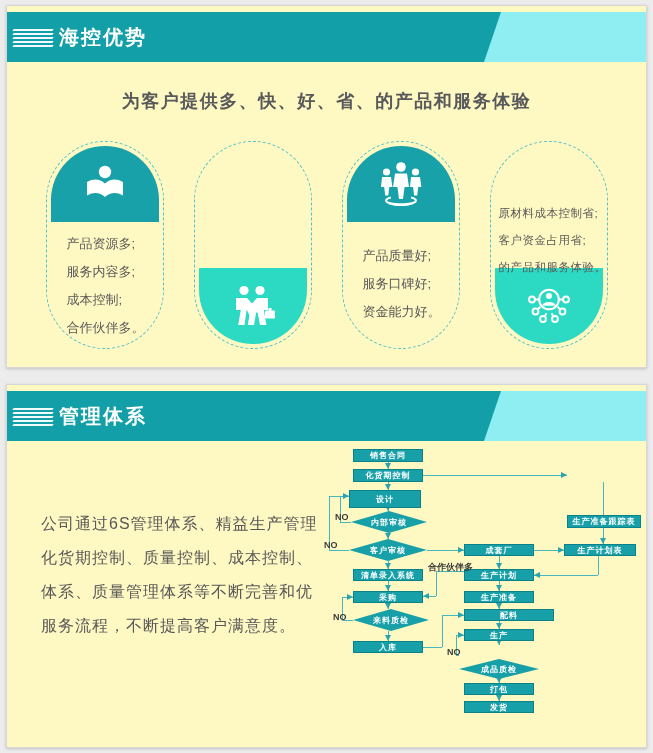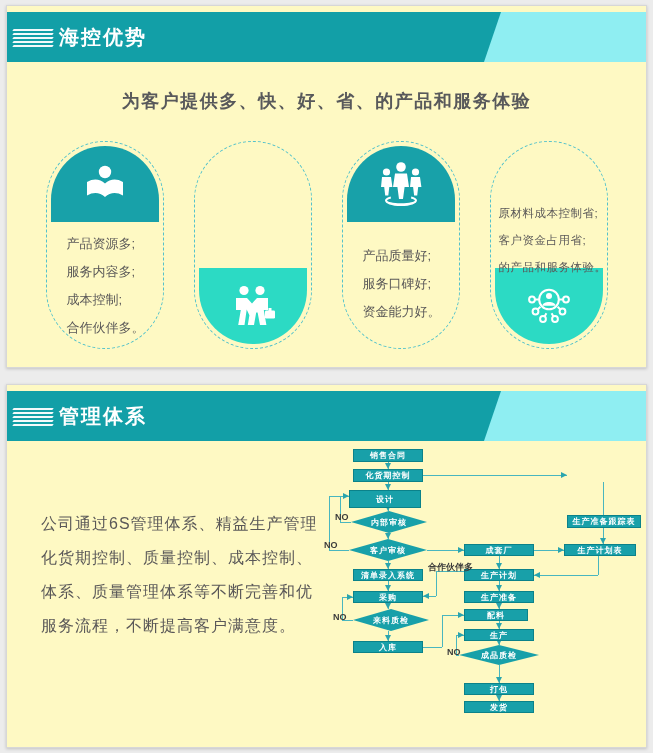--- a/index.html
+++ b/index.html
@@ -247,24 +247,24 @@
       <div class="fc-diamond" style="left: 344px; top: 126px; width: 76px; height: 22px;">内部审核</div>
       <div class="fc-diamond" style="left: 342px; top: 154px; width: 78px; height: 22px;">客户审核</div>
       <div class="fc-rect" style="left: 457px; top: 159px; width: 70px; height: 12px;">成套厂</div>
       <div class="fc-rect" style="left: 557px; top: 159px; width: 72px; height: 12px;">生产计划表</div>
       <div class="fc-rect" style="left: 346px; top: 184px; width: 70px; height: 12px;">清单录入系统</div>
       <div class="fc-rect" style="left: 457px; top: 184px; width: 70px; height: 12px;">生产计划</div>
       <div class="fc-label" style="left: 421px; top: 176px;">合作伙伴多</div>
       <div class="fc-rect" style="left: 346px; top: 206px; width: 70px; height: 12px;">采购</div>
       <div class="fc-rect" style="left: 457px; top: 206px; width: 70px; height: 12px;">生产准备</div>
       <div class="fc-diamond" style="left: 346px; top: 224px; width: 76px; height: 22px;">来料质检</div>
-      <div class="fc-rect" style="left: 457px; top: 224px; width: 64px; height: 12px;">配料</div>
+      <div class="fc-rect" style="left: 457px; top: 224px; width: 90px; height: 12px;">配料</div>
       <div class="fc-rect" style="left: 457px; top: 244px; width: 70px; height: 12px;">生产</div>
       <div class="fc-rect" style="left: 346px; top: 256px; width: 70px; height: 12px;">入库</div>
-      <div class="fc-diamond" style="left: 452px; top: 260px; width: 80px; height: 20px;">成品质检</div>
+      <div class="fc-diamond" style="left: 452px; top: 274px; width: 80px; height: 20px;">成品质检</div>
       <div class="fc-rect" style="left: 457px; top: 298px; width: 70px; height: 12px;">打包</div>
       <div class="fc-rect" style="left: 457px; top: 316px; width: 70px; height: 12px;">发货</div>
       <div class="fc-label" style="left: 328px; top: 127px;">NO</div>
       <div class="fc-label" style="left: 317px; top: 155px;">NO</div>
       <div class="fc-label" style="left: 326px; top: 227px;">NO</div>
       <div class="fc-label" style="left: 440px; top: 262px;">NO</div>
     </div>
 </section>
 
 </body></html>

